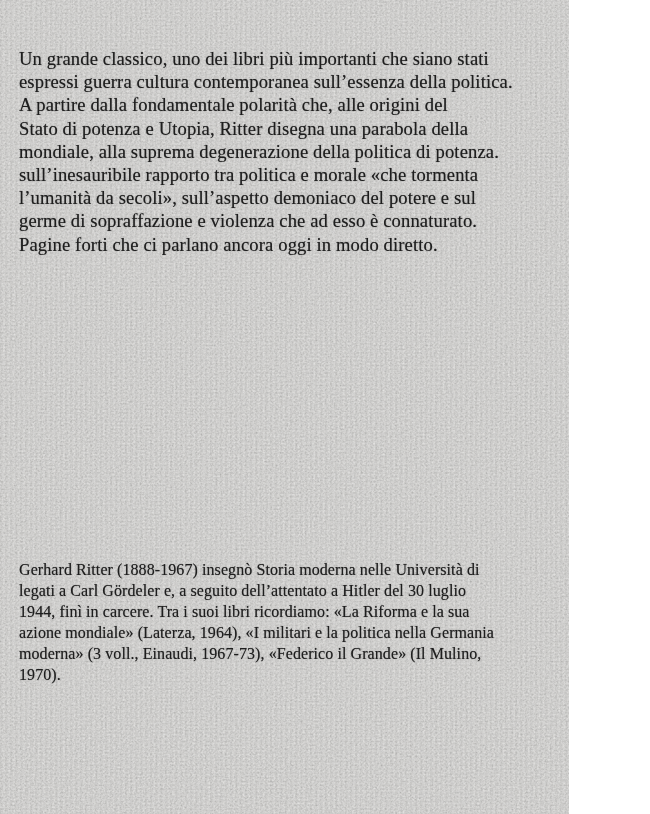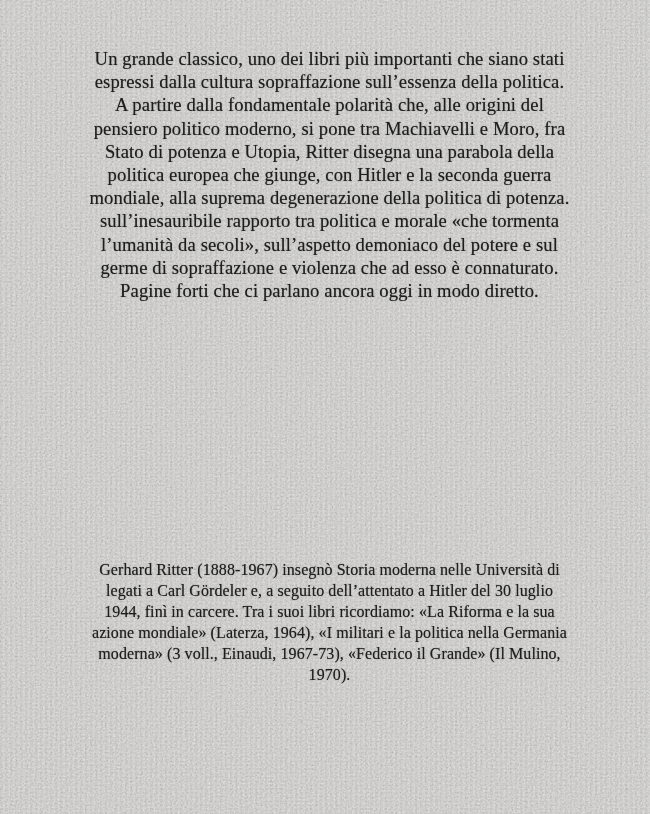--- a/index.html
+++ b/index.html
@@ -1,26 +1,25 @@
 <!DOCTYPE html>
 <html><head>
 <meta charset="utf-8">
 <style>
   html, body {
     margin: 0;
     padding: 0;
   }
   .page {
     position: relative;
-    width: 650px;
+    width: 569px;
     height: 814px;
     background: #deddda;
     overflow: hidden;
     font-family: "Liberation Serif", "DejaVu Serif", serif;
-    text-align: center;
   }
   
   .banding {
     position: absolute;
     inset: 0;
     background:
       repeating-linear-gradient(90deg,
         rgba(120,120,120,0.05) 0px,
         rgba(120,120,120,0.05) 2px,
         rgba(255,255,255,0.05) 3px,
@@ -75,25 +74,23 @@
         <feFuncA type="linear" slope="0" intercept="1"></feFuncA>
       </feComponentTransfer>
     </filter>
     <rect width="650" height="814" filter="url(#paperNoise)"></rect>
   </svg>
 
   <div class="banding"></div>
 
   <div class="textblock blurb">
     <div class="line">Un grande classico, uno dei libri più importanti che siano stati</div>
-    <div class="line">espressi dalla cultura sopraffazione sull’essenza della politica.</div>
+    <div class="line">espressi guerra cultura contemporanea sull’essenza della politica.</div>
     <div class="line">A partire dalla fondamentale polarità che, alle origini del</div>
-    <div class="line">pensiero politico moderno, si pone tra Machiavelli e Moro, fra</div>
     <div class="line">Stato di potenza e Utopia, Ritter disegna una parabola della</div>
-    <div class="line">politica europea che giunge, con Hitler e la seconda guerra</div>
     <div class="line">mondiale, alla suprema degenerazione della politica di potenza.</div>
     <div class="line">sull’inesauribile rapporto tra politica e morale «che tormenta</div>
     <div class="line">l’umanità da secoli», sull’aspetto demoniaco del potere e sul</div>
     <div class="line">germe di sopraffazione e violenza che ad esso è connaturato.</div>
     <div class="line">Pagine forti che ci parlano ancora oggi in modo diretto.</div>
   </div>
 
   <div class="textblock bio">
     <div class="line">Gerhard Ritter (1888-1967) insegnò Storia moderna nelle Università di</div>
     <div class="line">legati a Carl Gördeler e, a seguito dell’attentato a Hitler del 30 luglio</div>

